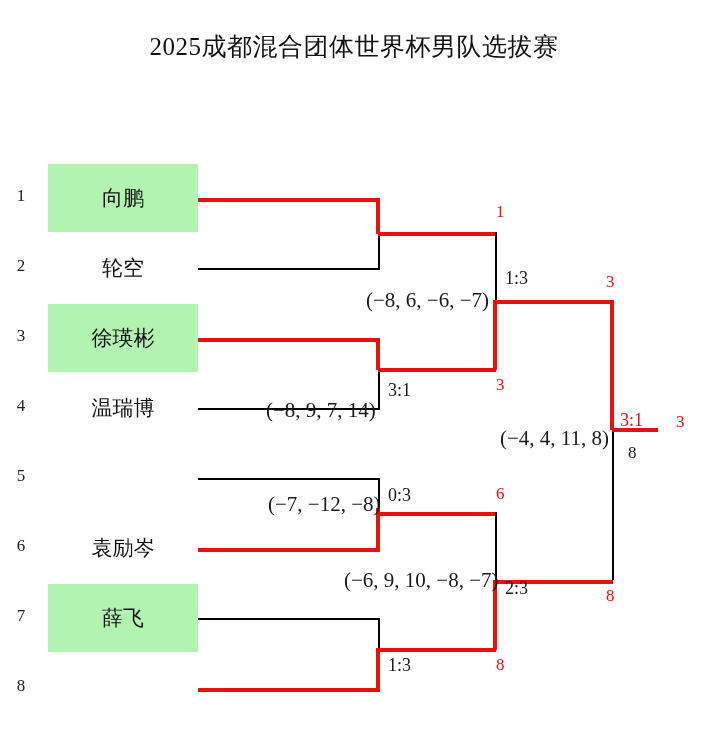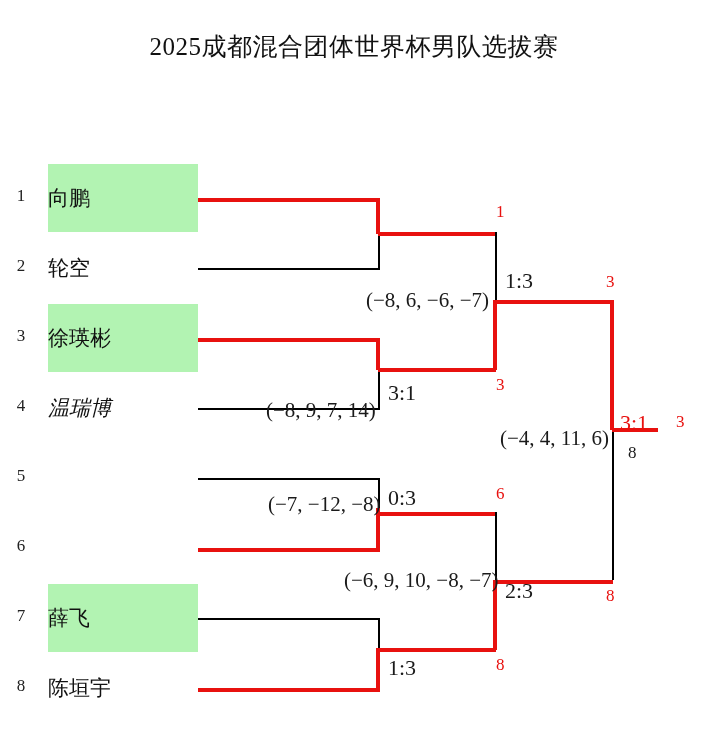--- a/index.html
+++ b/index.html
@@ -36,21 +36,21 @@
     text-align: center;
     width: 22px;
   }
   .player-box {
     position: absolute;
     left: 48px;
     width: 150px;
     height: 68px;
     display: flex;
     align-items: center;
-    justify-content: flex-start;
+    justify-content: center;
     font-size: 21px;
     color: #111111;
     box-sizing: border-box;
   }
   .player-box.hl {
     background: #b2f3b2;
   }
   .line-h {
     position: absolute;
     height: 0;
@@ -78,21 +78,21 @@
     border-left-width: 4px;
   }
   .score-set {
     position: absolute;
     font-size: 21px;
     color: #1a1a1a;
     white-space: nowrap;
   }
   .score-match {
     position: absolute;
-    font-size: 22px;
+    font-size: 18px;
     color: #1a1a1a;
     white-space: nowrap;
   }
   .score-match.r {
     color: #e8110f;
   }
   .tag {
     position: absolute;
     font-size: 17px;
     color: #e8110f;
@@ -120,28 +120,28 @@
 
   <div class="player-box hl" style="top:164px;">
     <span>向鹏</span>
   </div>
   <div class="player-box" style="top:234px;">
     <span>轮空</span>
   </div>
   <div class="player-box hl" style="top:304px;">
     <span>徐瑛彬</span>
   </div>
-  <div class="player-box" style="top:374px;font-style:italic;">
+  <div class="player-box" style="top:374px;">
     <span>温瑞博</span>
+  </div>
+  <div class="player-box" style="top:514px;">
+    <span>袁励岑</span>
   </div>
   <div class="player-box hl" style="top:584px;">
     <span>薛飞</span>
-  </div>
-  <div class="player-box" style="top:654px;">
-    <span>陈垣宇</span>
   </div>
 
   <div class="line-h red" style="left:198px; top:198px; width:182px;"></div>
   <div class="line-h blk" style="left:198px; top:268px; width:182px;"></div>
   <div class="line-v blkv" style="left:378px; top:198px; height:70px;"></div>
   <div class="line-v redv" style="left:376px; top:198px; height:36px;"></div>
 
   <div class="line-h red" style="left:198px; top:338px; width:182px;"></div>
   <div class="line-h blk" style="left:198px; top:408px; width:182px;"></div>
   <div class="line-v blkv" style="left:378px; top:338px; height:70px;"></div>
@@ -192,18 +192,18 @@
   <div class="tag" style="left:496px; top:202px;">1</div>
   <div class="tag" style="left:496px; top:375px;">3</div>
   <div class="tag" style="left:606px; top:272px;">3</div>
 
   <div class="score-set" style="left:344px; top:568px;">(−6, 9, 10, −8, −7)</div>
   <div class="score-match" style="left:505px; top:578px;">2:3</div>
   <div class="tag" style="left:496px; top:484px;">6</div>
   <div class="tag" style="left:496px; top:655px;">8</div>
   <div class="tag" style="left:606px; top:586px;">8</div>
 
-  <div class="score-set" style="left:500px; top:426px;">(−4, 4, 11, 6)</div>
+  <div class="score-set" style="left:500px; top:426px;">(−4, 4, 11, 8)</div>
   <div class="score-match r" style="left:620px; top:410px;">3:1</div>
   <div class="tag k" style="left:628px; top:443px;">8</div>
   <div class="tag" style="left:676px; top:412px;">3</div>
 
 </div>
 
 </body></html>

